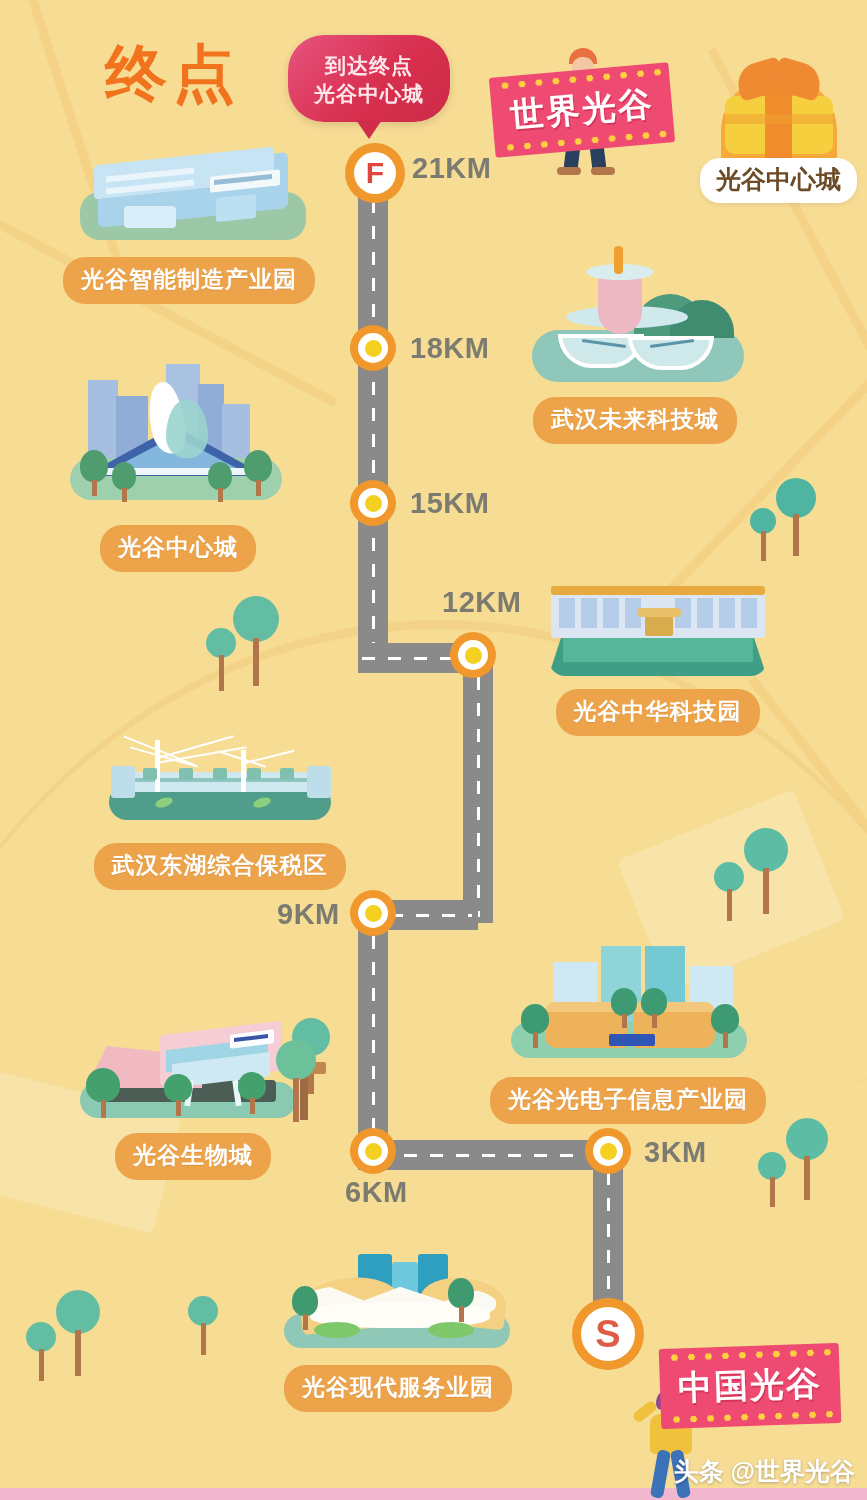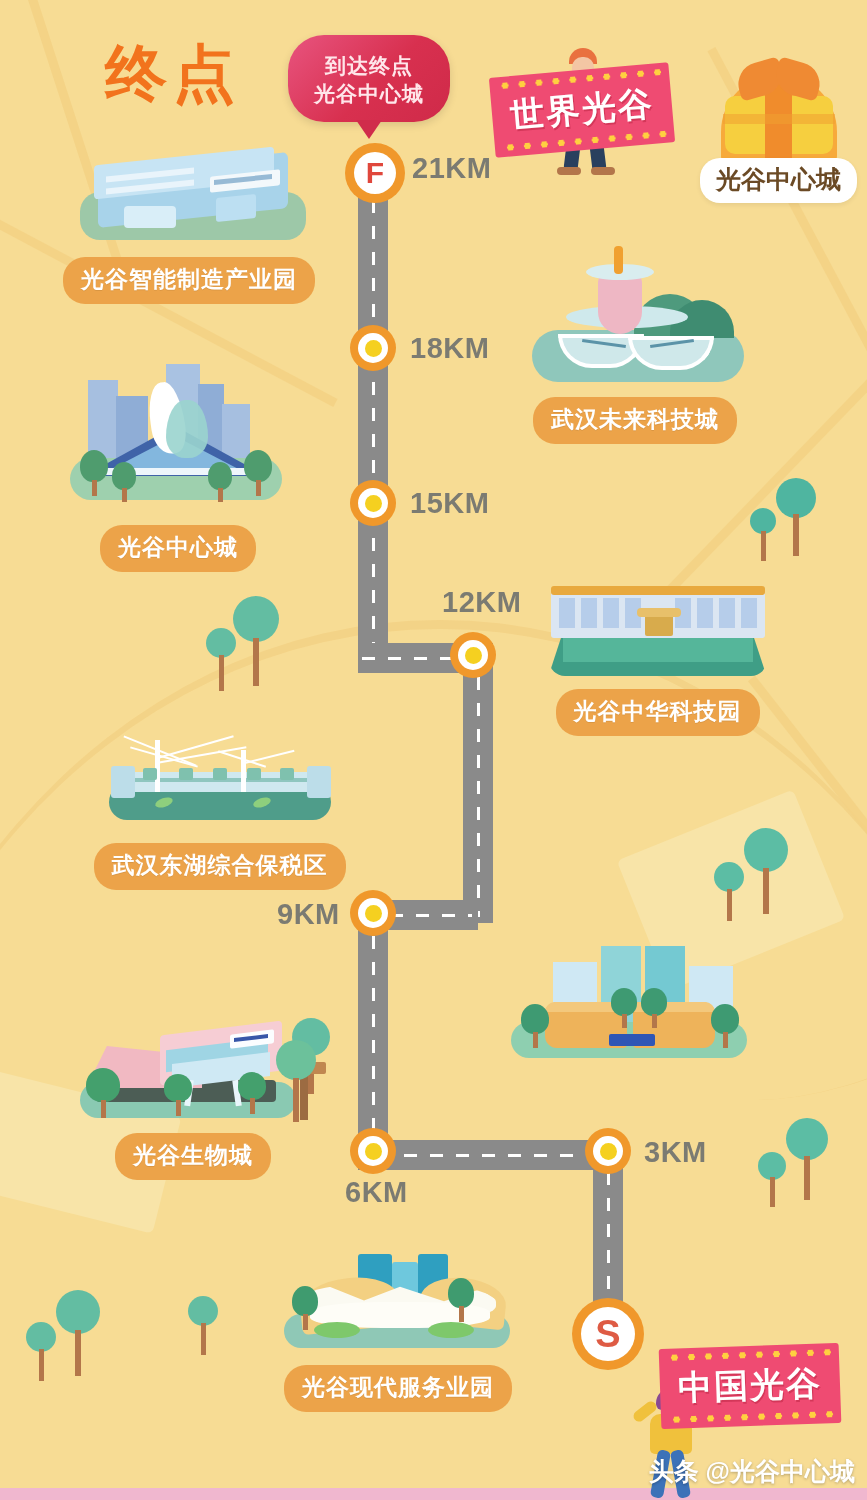--- a/index.html
+++ b/index.html
@@ -412,20 +412,21 @@
       </div>
       <div class="tree" style="left:148px;top:48px;">
         <div class="crown" style="width:26px;height:28px;background:#3e9a72;border-radius:50% 50% 45% 45%;"></div>
         <div class="trunk" style="width:5px;height:14px;margin-left:-2.5px;top:26px;"></div>
       </div>
       <div class="tree" style="left:218px;top:64px;">
         <div class="crown" style="width:28px;height:30px;background:#3e9a72;border-radius:50% 50% 45% 45%;"></div>
         <div class="trunk" style="width:5px;height:16px;margin-left:-2.5px;top:28px;"></div>
       </div>
     </div>
+    <span class="pill">光谷光电子信息产业园</span>
   </div>
 
   <div class="poi" style="left:48px;top:1006px;width:290px;">
     <div class="art" style="width:250px;height:120px;">
       <div style="position:absolute;left:12px;top:76px;width:216px;height:36px;background:#8ac9b2;border-radius:20px;"></div>
       <div style="position:absolute;left:28px;top:74px;width:180px;height:22px;background:#4c5d55;border-radius:4px;"></div>
       <div style="position:absolute;left:18px;top:40px;width:116px;height:42px;background:#f1b9c2;clip-path:polygon(0 100%,18% 0,100% 24%,100% 100%);"></div>
       <div style="position:absolute;left:92px;top:22px;width:122px;height:50px;background:#f6cdd4;transform:skewY(-7deg);border-radius:4px;"></div>
       <div style="position:absolute;left:98px;top:38px;width:102px;height:22px;background:#9fd5e4;transform:skewY(-7deg);"></div>
       <div style="position:absolute;left:104px;top:52px;width:98px;height:24px;background:#cfe9f4;transform:skewY(-7deg);"></div>
@@ -539,14 +540,14 @@
     <div style="position:absolute;left:38px;top:62px;width:13px;height:48px;background:#3c72b8;border-radius:5px;transform:rotate(-10deg);"></div>
   </div>
   <div class="banner" style="left:660px;top:1346px;transform:rotate(-2deg);">
     <div class="plate">
       <span class="txt">中国光谷</span>
     </div>
   </div>
 
   <div class="bottomstrip"></div>
 
-  <div class="watermark">头条 @光谷中心城</div>
+  <div class="watermark">头条 @世界光谷</div>
 </div>
 
 </body></html>

